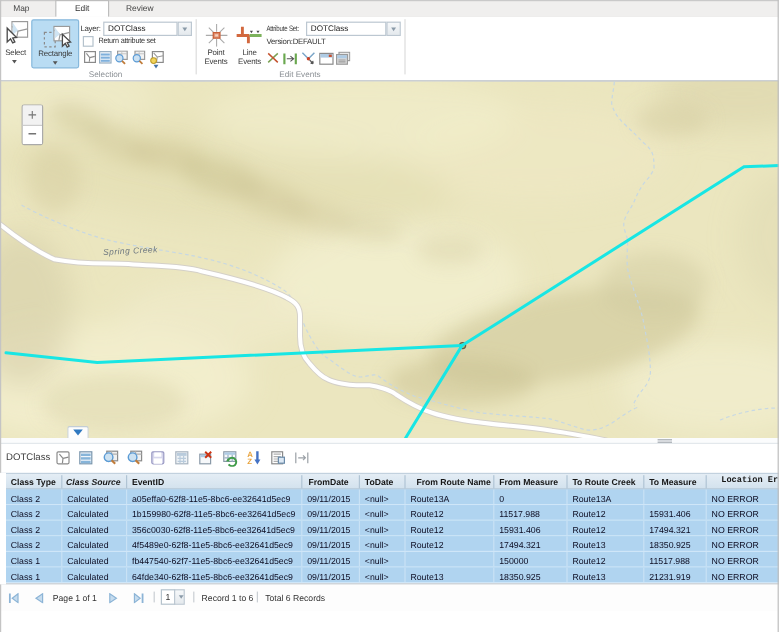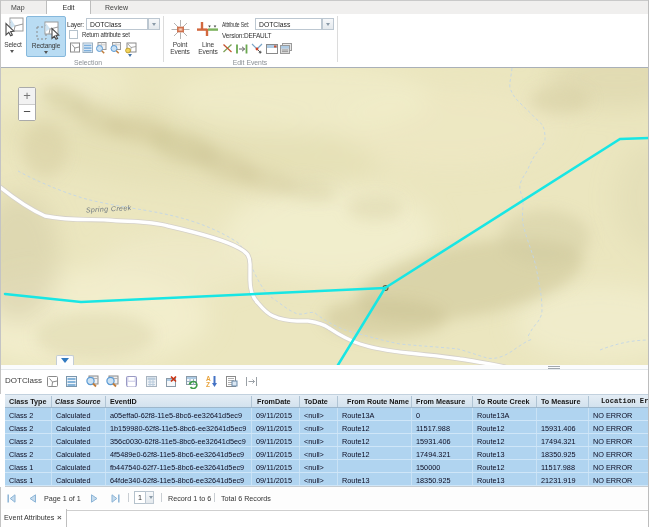--- a/index.html
+++ b/index.html
@@ -521,21 +521,14 @@
     </svg>
     <div class="psep" style="left:128px;"></div>
     <div class="abs" style="left:134px;top:4px;width:12px;height:13px;background:#fff;border:1px solid #b5c2cc;box-sizing:border-box;text-align:center;line-height:12px;">1</div>
     <div class="dd" style="left:145px;top:4px;width:9px;height:13px;"></div>
     <div class="psep" style="left:161px;"></div>
     <div class="pgt" style="left:168px;">Record 1 to 6</div>
     <div class="psep" style="left:214px;"></div>
     <div class="pgt" style="left:221px;">Total 6 Records</div>
   </div>
 
-  <div id="btabs">
-    <div class="rightline"></div>
-    <div id="btab">
-        <span class="t">Event Attributes</span>
-        <span class="x">×</span>
-      </div>
-  </div>
 </div>
 <div id="frame"></div>
 
 </body></html>

